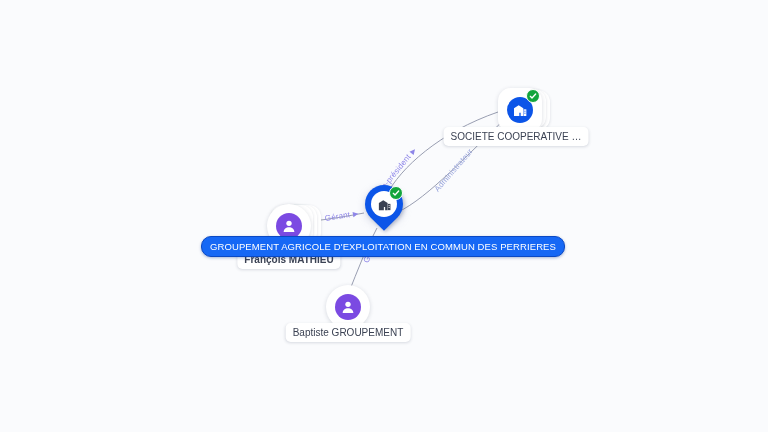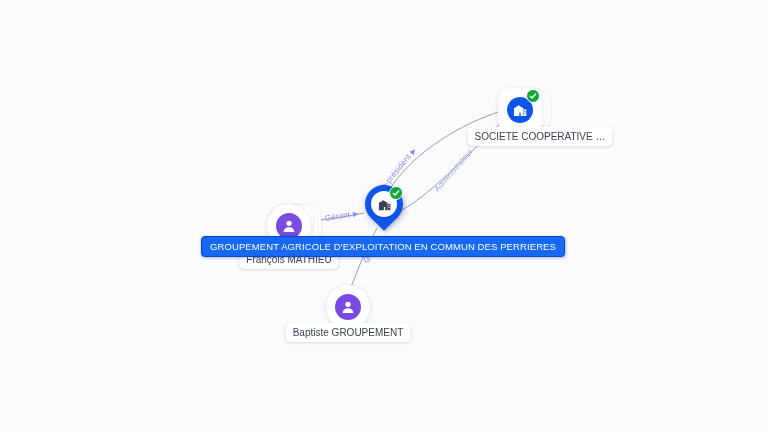--- a/index.html
+++ b/index.html
@@ -152,21 +152,21 @@
     padding: 3px 7px;
     border-radius: 5px;
     box-shadow: 0 1px 3px rgba(40,50,80,0.16);
   }
   .node-label.selected {
     background: #1668f5;
     color: #ffffff;
     font-size: 9.5px;
     letter-spacing: 0.1px;
     padding: 3px 8px;
-    border-radius: 4px;
+    border-radius: 10px;
     border: 1px solid #0b49c4;
     box-shadow: 0 1px 3px rgba(10,50,140,0.35);
     z-index: 40;
   }
 
   
   .edge-label {
     position: absolute;
     white-space: nowrap;
     font-size: 8px;
@@ -223,21 +223,21 @@
     <div class="person-wrap">
       <div class="person-disc">
         <div class="person-avatar">
           <svg width="16" height="16" viewBox="0 0 24 24" fill="#ffffff">
             <circle cx="12" cy="8" r="4"></circle>
             <path d="M4 21c0-4.4 3.6-7 8-7s8 2.6 8 7z"></path>
           </svg>
         </div>
       </div>
     </div>
-    <div class="node-label" style="left:0px; top:24px;">François MATHIEU</div>
+    <div class="node-label" style="left:0px; top:24px;font-weight:bold;">François MATHIEU</div>
   </div>
 
   <div class="node" style="left:348px; top:307px;">
     <div class="person-wrap">
       <div class="person-disc">
         <div class="person-avatar">
           <svg width="16" height="16" viewBox="0 0 24 24" fill="#ffffff">
             <circle cx="12" cy="8" r="4"></circle>
             <path d="M4 21c0-4.4 3.6-7 8-7s8 2.6 8 7z"></path>
           </svg>
@@ -259,21 +259,21 @@
           <rect x="18.6" y="13" width="1.6" height="1.6" fill="#0c55e8"></rect>
           <rect x="18.6" y="16" width="1.6" height="1.6" fill="#0c55e8"></rect>
         </svg>
       </div>
       <div class="badge-check" style="left:30px; top:3px;">
         <svg width="8" height="8" viewBox="0 0 24 24" fill="none" stroke="#ffffff" stroke-width="4" stroke-linecap="round" stroke-linejoin="round">
           <polyline points="4,13 9,18 20,6"></polyline>
         </svg>
       </div>
     </div>
-    <div class="node-label" style="left:-4px; top:17px;margin-left:24px;">SOCIETE COOPERATIVE …</div>
+    <div class="node-label" style="left:-4px; top:17px;">SOCIETE COOPERATIVE …</div>
   </div>
 
   <div class="node" style="left:384px; top:213px;">
     <div class="pin-wrap">
       <div class="pin-halo"></div>
       <div class="pin-shape"></div>
       <div class="pin-inner">
         <svg width="15" height="15" viewBox="0 0 24 24" fill="#3b4253">
           <path d="M3 21V9.5L10 5l7 4.5V21H13v-5h-2v5z"></path>
           <rect x="17.5" y="11" width="4" height="10"></rect>

